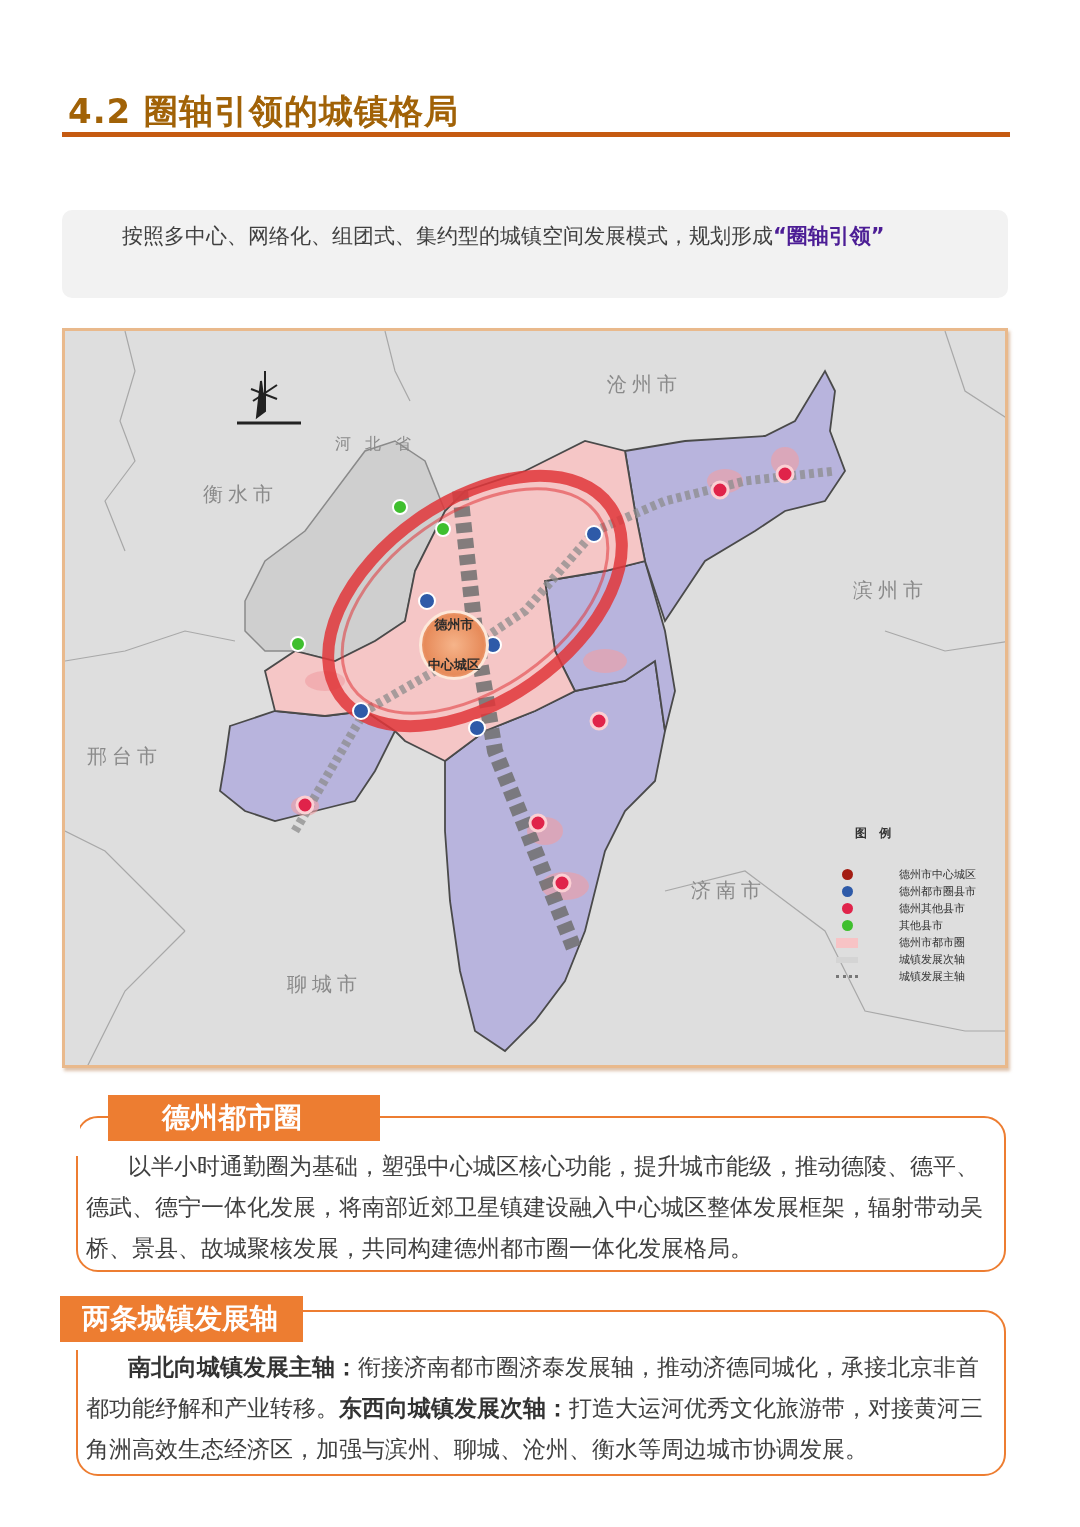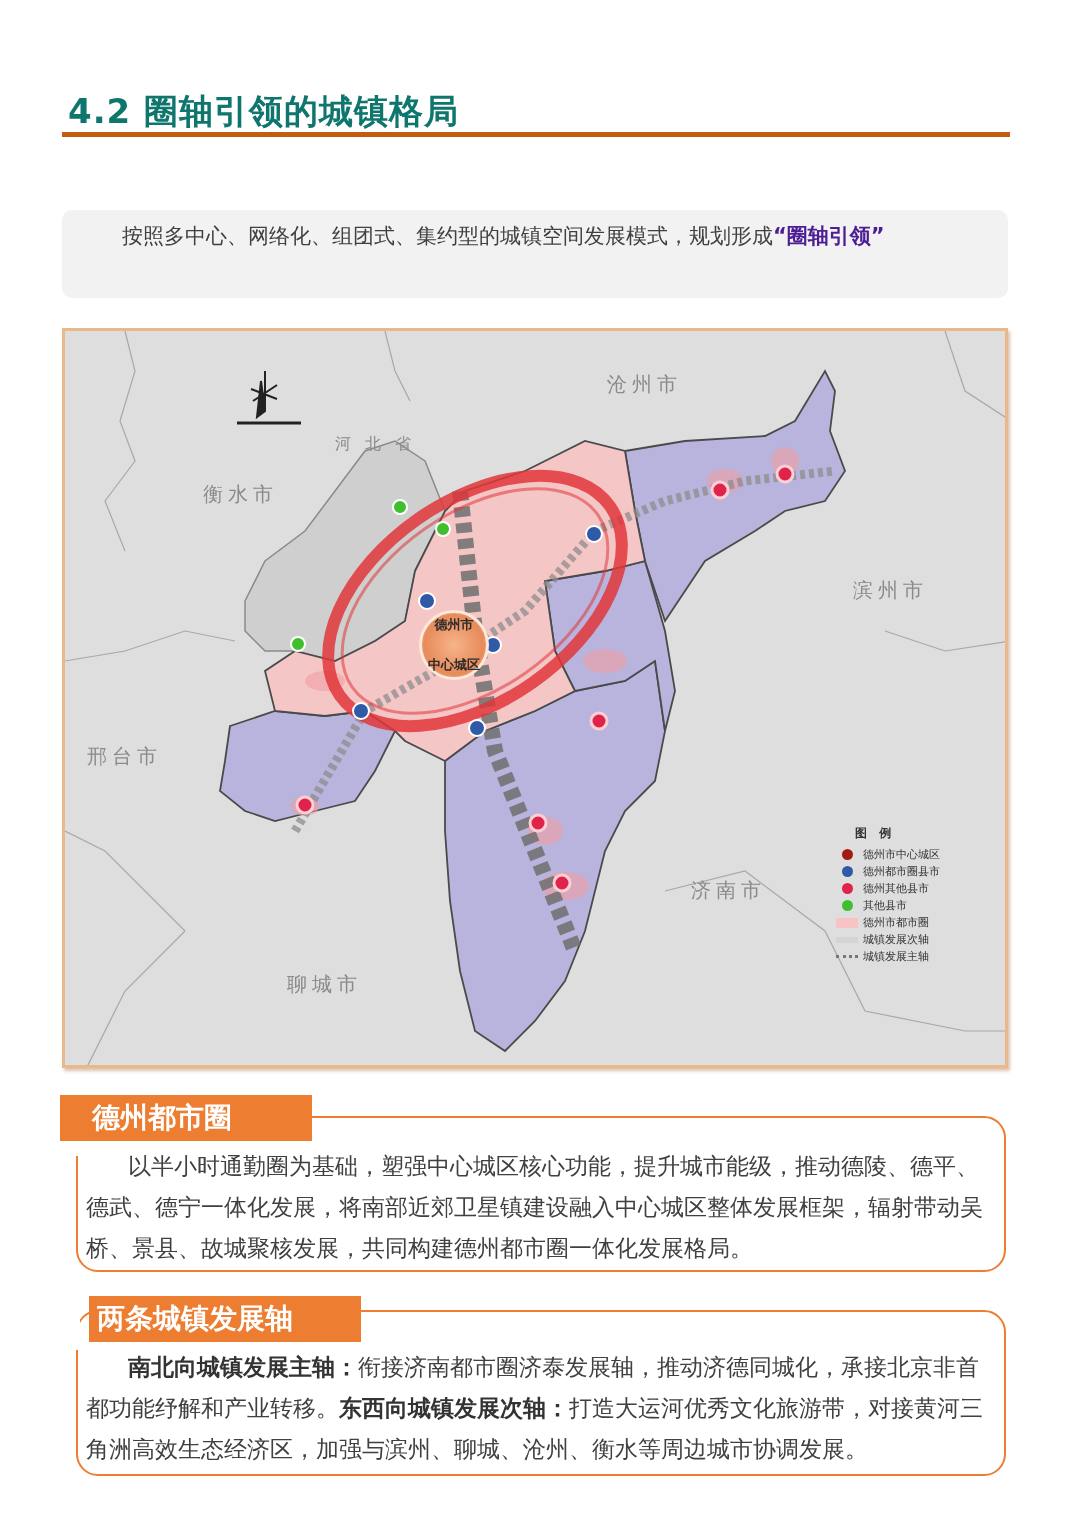--- a/index.html
+++ b/index.html
@@ -1,36 +1,36 @@
 <!DOCTYPE html>
 <html><head>
 <meta charset="utf-8">
 <style>
   html, body { margin: 0; padding: 0; background: #ffffff; }
   body { width: 1080px; height: 1527px; position: relative; overflow: hidden;
          font-family: "DejaVu Sans", "Liberation Sans", sans-serif; color: #4a4a4a; }
 
   .title { position: absolute; left: 68px; top: 86px; font-size: 34px; font-weight: bold;
-           color: #0f766e; letter-spacing: 1px; line-height: 50px; }
+           color: #a16207; letter-spacing: 1px; line-height: 50px; }
   .title-rule { position: absolute; left: 62px; top: 132px; width: 948px; height: 5px; background: #c55a11; }
 
   .intro { position: absolute; left: 62px; top: 210px; width: 946px; height: 88px;
            background: #f2f2f2; border-radius: 10px; font-size: 21px; line-height: 40px;
            color: #404040; box-sizing: border-box; padding: 6px 8px 0 8px; }
   .intro .indent { display: inline-block; width: 52px; }
   .intro .hl { color: #4c1d95; font-weight: bold; }
 
   .map-frame { position: absolute; left: 62px; top: 328px; width: 946px; height: 740px;
                border: 3px solid #e9b98c; box-sizing: border-box; background: #dcdcdc;
                box-shadow: 2px 3px 3px rgba(180,120,70,0.45); overflow: hidden; }
   .map-frame svg { position: absolute; left: 0; top: 0; }
 
   .legend { position: absolute; left: 770px; top: 494px; font-size: 11px; color: #333; }
-  .legend .lg-title { font-weight: bold; font-size: 12px; margin-left: 20px; margin-bottom: 4px; letter-spacing: 4px; }
-  .legend .lg-item { display: flex; align-items: center; height: 17px; }
+  .legend .lg-title { font-weight: bold; font-size: 12px; margin-left: 20px; margin-bottom: 24px; letter-spacing: 4px; }
+  .legend .lg-item { display: flex; align-items: center; height: 17px; gap: 36px; }
   .legend .sw { width: 24px; display: flex; justify-content: center; align-items: center; margin-right: 4px; }
   .legend .dot { width: 11px; height: 11px; border-radius: 50%; }
   .legend .rect { width: 22px; height: 10px; }
   .legend .line { width: 22px; height: 0; border-top: 3px dotted #777; }
   .legend .line2 { width: 22px; height: 6px; background: #d4d4d4; }
 
   .city-label { position: absolute; font-size: 20px; color: #8a8a8a; letter-spacing: 5px; }
 
   .center-badge { position: absolute; left: 354px; top: 279px; width: 64px; height: 64px;
                   border-radius: 50%; background: radial-gradient(circle, #f6b48a 0%, #e78b5a 65%, #fbd7c2 100%);
@@ -185,19 +185,19 @@
         <span class="sw">
           <span class="line"></span>
         </span>
         <span>城镇发展主轴</span>
       </div>
   </div>
 </div>
 
 <div class="section-box" style="top:1116px; height:156px;"></div>
 <div class="tag-cover" style="left:60px; top:1110px; width:20px; height:46px;"></div>
-<div class="section-tag" style="top:1095px; width:252px; padding-left:32px;">德州都市圈</div>
+<div class="section-tag" style="top:1095px; width:272px; padding-left:54px;margin-left:48px;">德州都市圈</div>
 <div class="section-body" style="top:1146px;"><span class="indent"></span><span>以半小时通勤圈为基础，塑强中心城区核心功能，提升城市能级，推动德陵、德平、德武、德宁一体化发展，将南部近郊卫星镇建设融入中心城区整体发展框架，辐射带动吴桥、景县、故城聚核发展，共同构建德州都市圈一体化发展格局。</span></div>
 
 <div class="section-box" style="top:1310px; height:166px;"></div>
 <div class="tag-cover" style="left:60px; top:1304px; width:20px; height:46px;"></div>
-<div class="section-tag" style="top:1296px; width:272px; padding-left:8px;margin-left:29px;">两条城镇发展轴</div>
+<div class="section-tag" style="top:1296px; width:243px; padding-left:22px;">两条城镇发展轴</div>
 <div class="section-body" style="top:1347px;"><span class="indent"></span><b>南北向城镇发展主轴：</b><span>衔接济南都市圈济泰发展轴，推动济德同城化，承接北京非首都功能纾解和产业转移。</span><b>东西向城镇发展次轴：</b><span>打造大运河优秀文化旅游带，对接黄河三角洲高效生态经济区，加强与滨州、聊城、沧州、衡水等周边城市协调发展。</span></div>
 
 </body></html>

